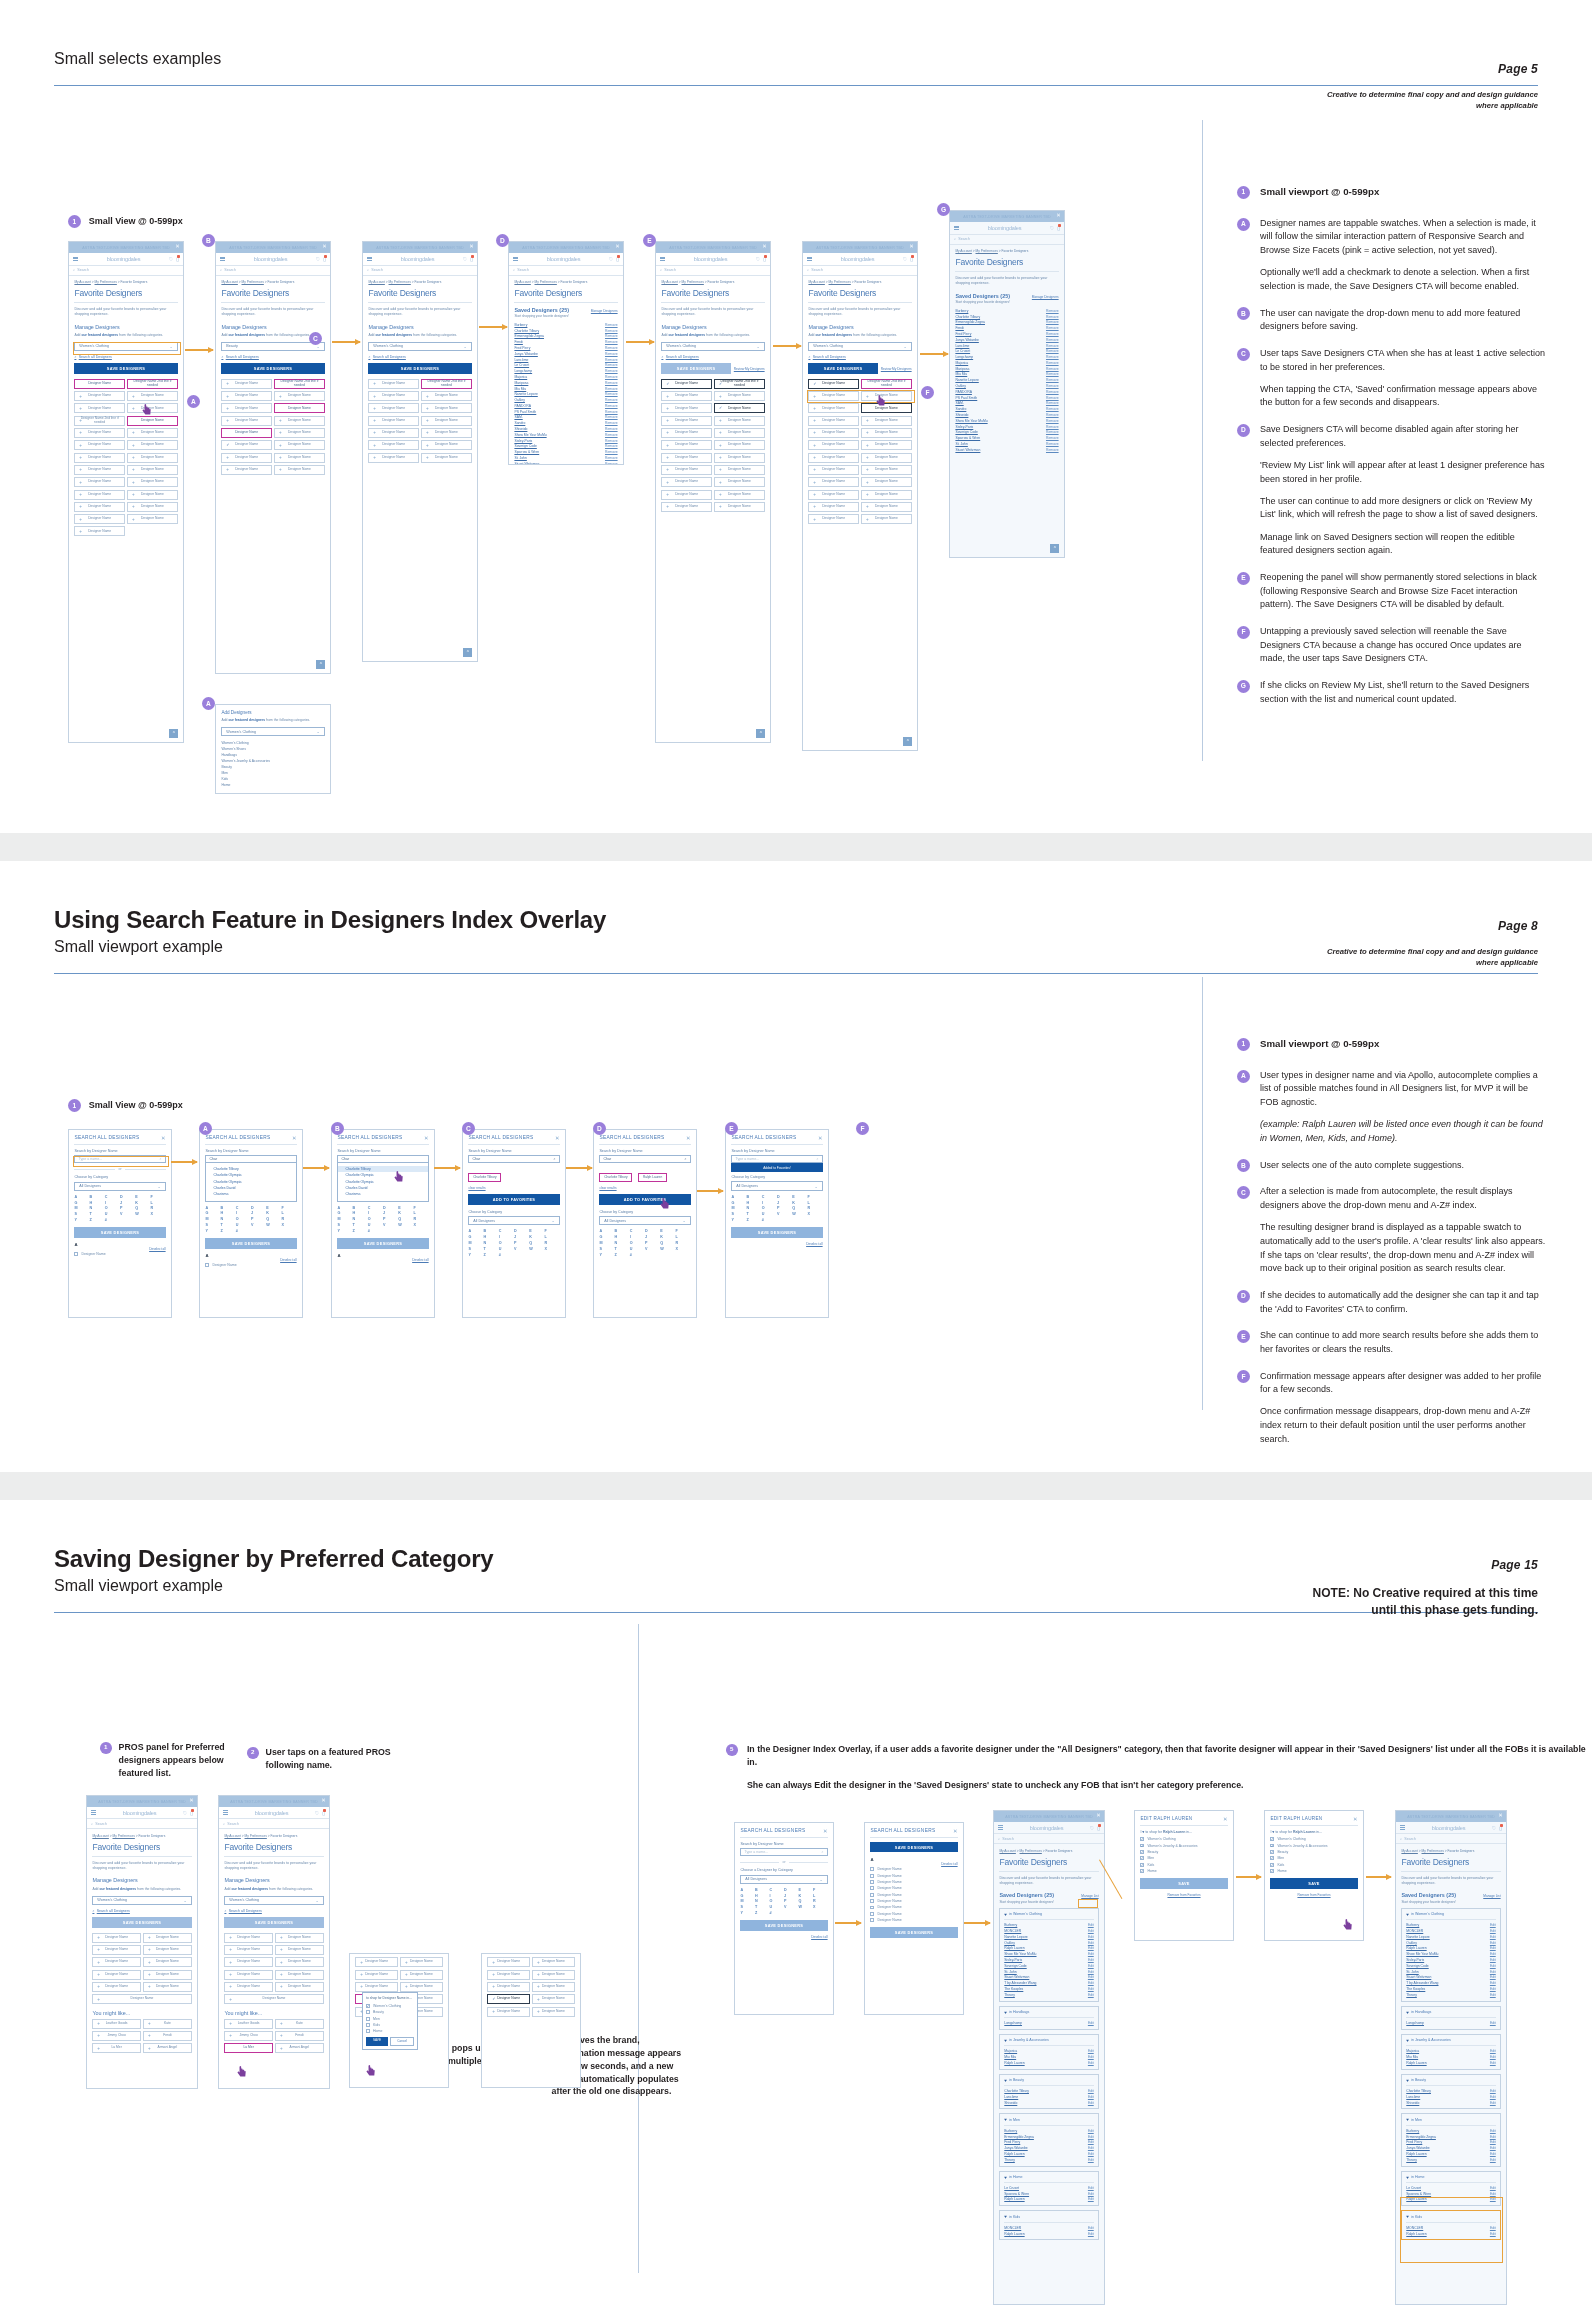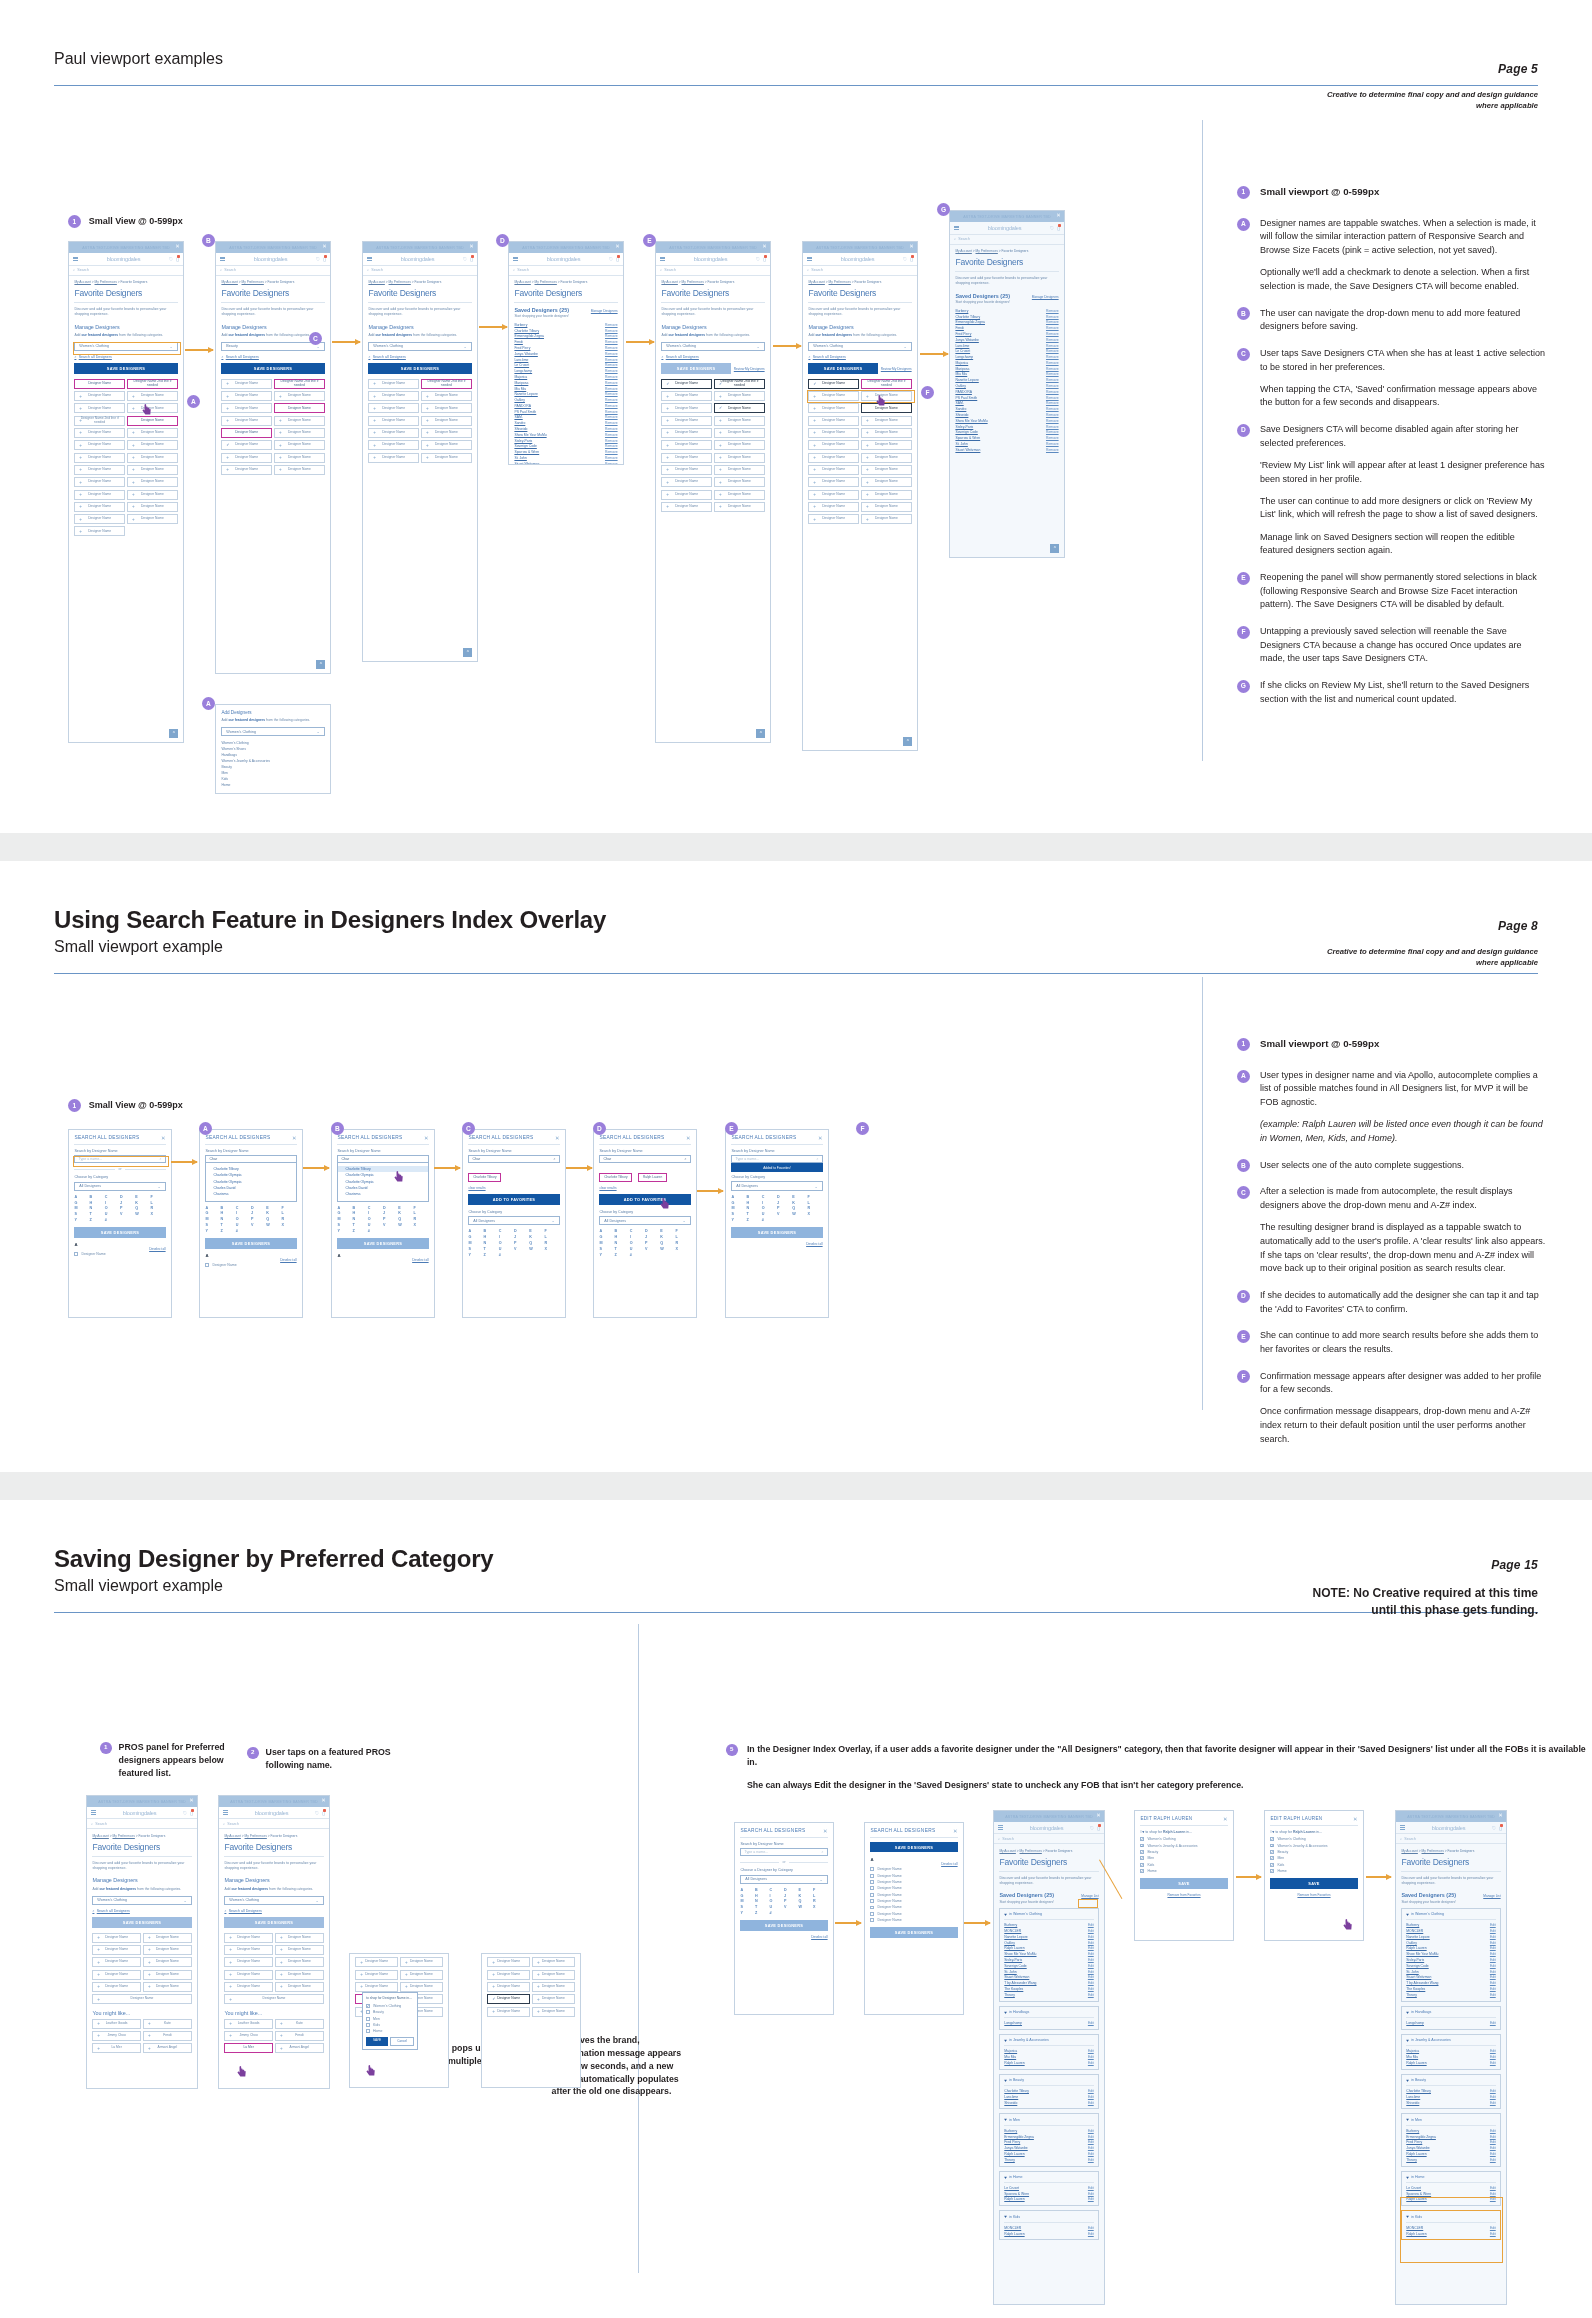--- a/index.html
+++ b/index.html
@@ -189,21 +189,21 @@
   .mini-list div { font-size:3.4px; color:#5c7fa8; padding:1px 0; }
 
   .connector { position:absolute; background:#e8a33d; z-index:6; }
 </style>
 </head>
 <body>
 
 <div class="sheet" style="height:833px;">
  <div class="sheet-inner">
   <div class="sheet-head">
-    <div class="sheet-sub">Paul viewport examples</div>
+    <div class="sheet-sub">Small selects examples</div>
     <div class="page-meta">
       <div class="page-num">Page 5</div>
       <div class="page-note">Creative to determine final copy and and design guidance where applicable</div>
     </div>
     <div class="head-rule"></div>
   </div>
 
   <div class="vdivider" style="left:1202px; top:120px; height:641px;"></div>
 
   <div class="anno-col" style="left:1237px; top:185px; width:309px;">

